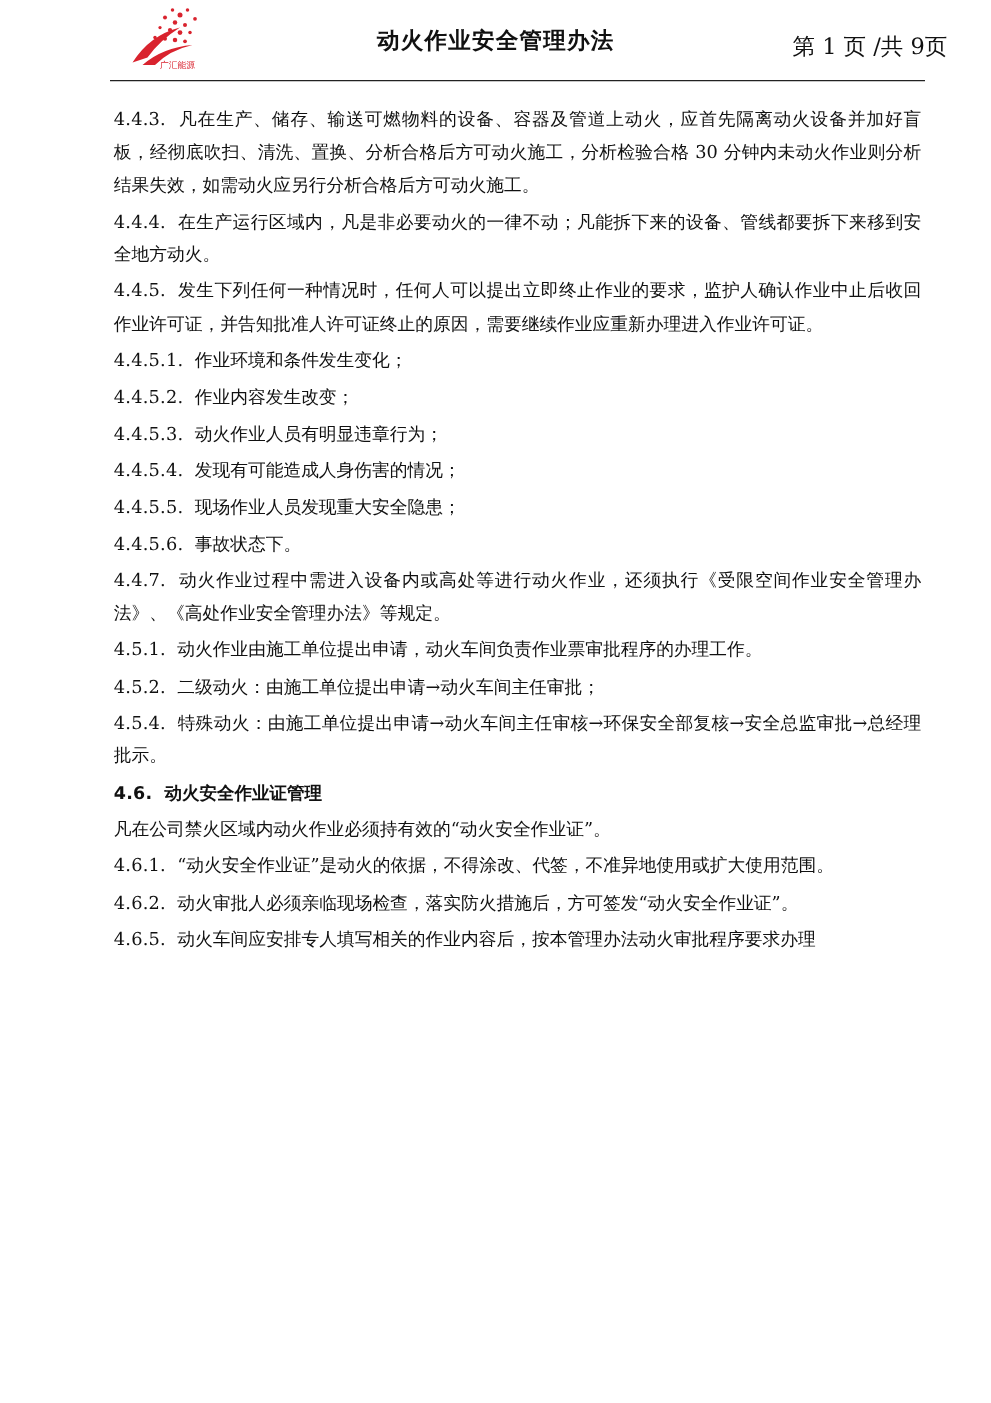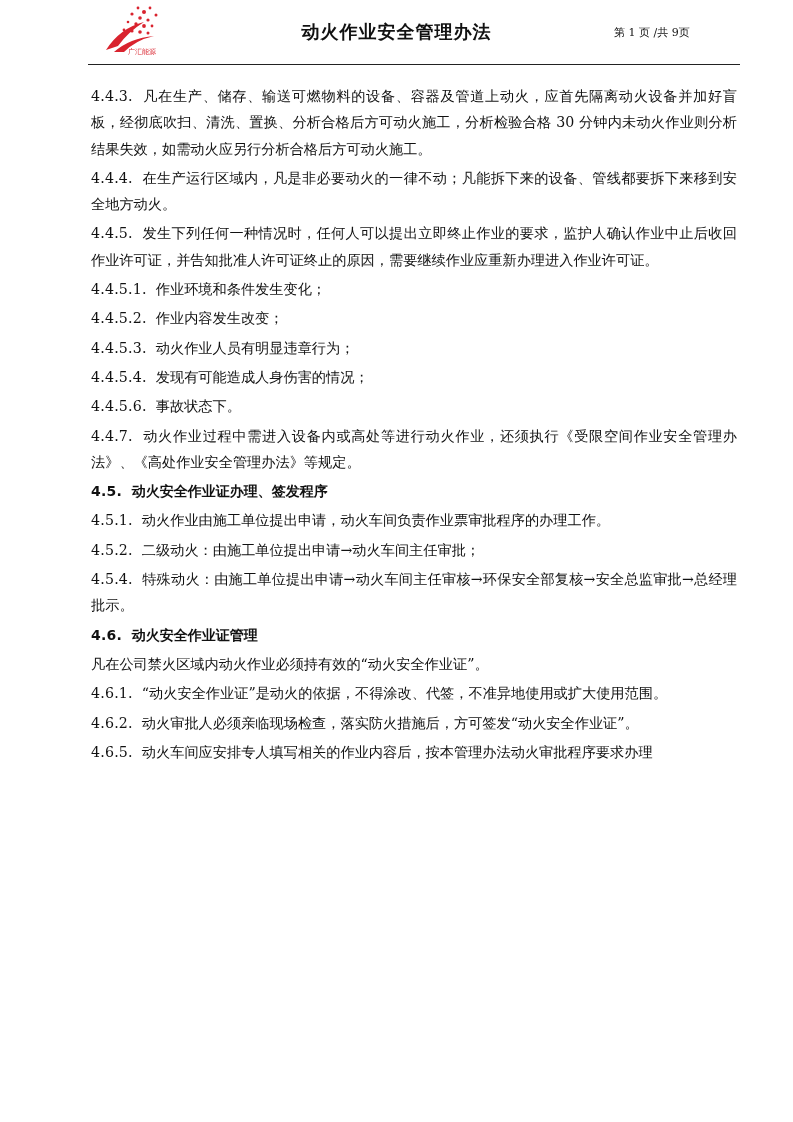--- a/index.html
+++ b/index.html
@@ -3,21 +3,21 @@
 <meta charset="utf-8">
 <style>
   html, body { margin: 0; padding: 0; background: #ffffff; }
   body { width: 793px; height: 1122px; position: relative; overflow: hidden;
          font-family: "DejaVu Serif", "Liberation Serif", serif; color: #111; }
   .header { position: absolute; left: 0; top: 0; width: 793px; height: 66px; }
   .logo { position: absolute; left: 100px; top: 2px; width: 70px; height: 56px; }
   .doc-title { position: absolute; left: 0; width: 793px; top: 20px; text-align: center;
                font-family: "DejaVu Sans", "Liberation Sans", sans-serif;
                font-weight: bold; font-size: 18px; letter-spacing: 1px; color: #111; }
-  .page-no { position: absolute; left: 614px; top: 25px; font-size: 11px;
+  .page-no { position: absolute; left: 634px; top: 25px; font-size: 18px;
              font-family: "DejaVu Serif", "Liberation Serif", serif; }
   .header-rule { position: absolute; left: 88px; top: 64px; width: 652px; height: 0;
                  border-top: 1.3px solid #222; }
   .content { position: absolute; left: 88px; top: 80px; width: 652px; }
   .para { font-size: 14.2px; line-height: 26.3px; text-align: justify; margin: 3px;
           text-justify: inter-character; }
   .para.heading { font-weight: bold; font-family: "DejaVu Sans", "Liberation Sans", sans-serif; font-size: 14px; }
   .num { letter-spacing: 0.2px; }
 </style>
 </head>
@@ -52,23 +52,23 @@
 </div>
 
 <div class="content">
   <p class="para"><span class="num">4.4.3.</span>&nbsp;&nbsp;<span>凡在生产、储存、输送可燃物料的设备、容器及管道上动火，应首先隔离动火设备并加好盲板，经彻底吹扫、清洗、置换、分析合格后方可动火施工，分析检验合格 30 分钟内未动火作业则分析结果失效，如需动火应另行分析合格后方可动火施工。</span></p>
   <p class="para"><span class="num">4.4.4.</span>&nbsp;&nbsp;<span>在生产运行区域内，凡是非必要动火的一律不动；凡能拆下来的设备、管线都要拆下来移到安全地方动火。</span></p>
   <p class="para"><span class="num">4.4.5.</span>&nbsp;&nbsp;<span>发生下列任何一种情况时，任何人可以提出立即终止作业的要求，监护人确认作业中止后收回作业许可证，并告知批准人许可证终止的原因，需要继续作业应重新办理进入作业许可证。</span></p>
   <p class="para"><span class="num">4.4.5.1.</span>&nbsp;&nbsp;<span>作业环境和条件发生变化；</span></p>
   <p class="para"><span class="num">4.4.5.2.</span>&nbsp;&nbsp;<span>作业内容发生改变；</span></p>
   <p class="para"><span class="num">4.4.5.3.</span>&nbsp;&nbsp;<span>动火作业人员有明显违章行为；</span></p>
   <p class="para"><span class="num">4.4.5.4.</span>&nbsp;&nbsp;<span>发现有可能造成人身伤害的情况；</span></p>
+  <p class="para"><span class="num">4.4.5.5.</span>&nbsp;&nbsp;<span>现场作业人员发现重大安全隐患；</span></p>
   <p class="para"><span class="num">4.4.5.6.</span>&nbsp;&nbsp;<span>事故状态下。</span></p>
   <p class="para"><span class="num">4.4.7.</span>&nbsp;&nbsp;<span>动火作业过程中需进入设备内或高处等进行动火作业，还须执行《受限空间作业安全管理办法》、《高处作业安全管理办法》等规定。</span></p>
-  <p class="para heading"><span class="num">4.5.</span>&nbsp;&nbsp;<span>动火安全作业证办理、签发程序</span></p>
   <p class="para"><span class="num">4.5.1.</span>&nbsp;&nbsp;<span>动火作业由施工单位提出申请，动火车间负责作业票审批程序的办理工作。</span></p>
   <p class="para"><span class="num">4.5.2.</span>&nbsp;&nbsp;<span>二级动火：由施工单位提出申请→动火车间主任审批；</span></p>
   <p class="para"><span class="num">4.5.4.</span>&nbsp;&nbsp;<span>特殊动火：由施工单位提出申请→动火车间主任审核→环保安全部复核→安全总监审批→总经理批示。</span></p>
   <p class="para heading"><span class="num">4.6.</span>&nbsp;&nbsp;<span>动火安全作业证管理</span></p>
   <p class="para"><span>凡在公司禁火区域内动火作业必须持有效的“动火安全作业证”。</span></p>
   <p class="para"><span class="num">4.6.1.</span>&nbsp;&nbsp;<span>“动火安全作业证”是动火的依据，不得涂改、代签，不准异地使用或扩大使用范围。</span></p>
   <p class="para"><span class="num">4.6.2.</span>&nbsp;&nbsp;<span>动火审批人必须亲临现场检查，落实防火措施后，方可签发“动火安全作业证”。</span></p>
   <p class="para"><span class="num">4.6.5.</span>&nbsp;&nbsp;<span>动火车间应安排专人填写相关的作业内容后，按本管理办法动火审批程序要求办理</span></p>
 </div>
 

